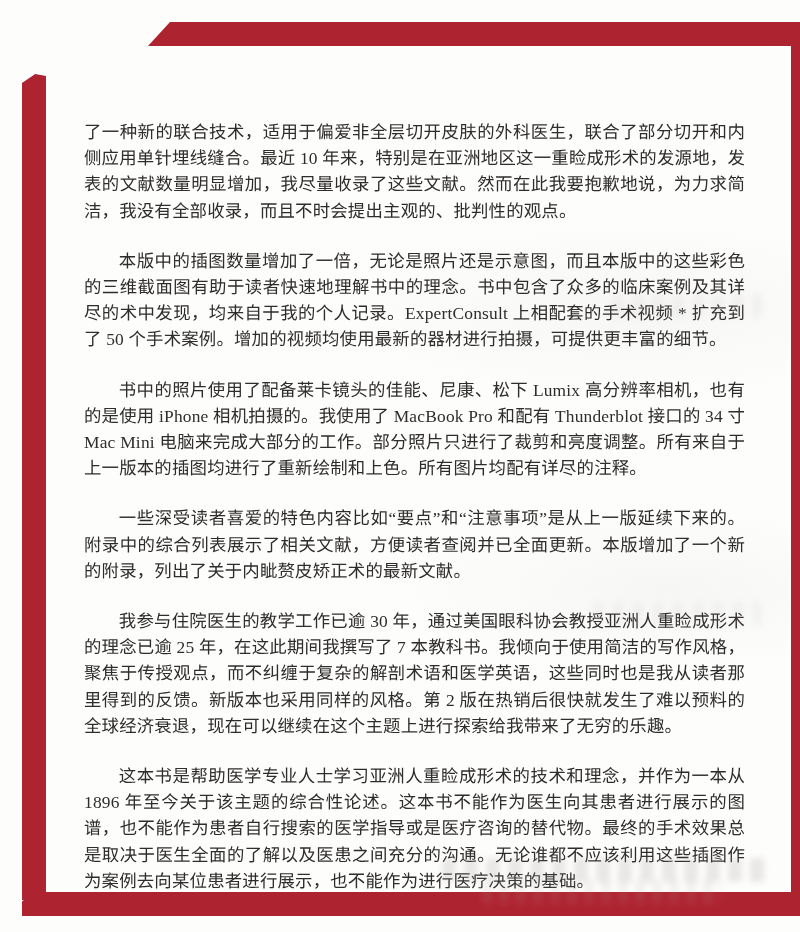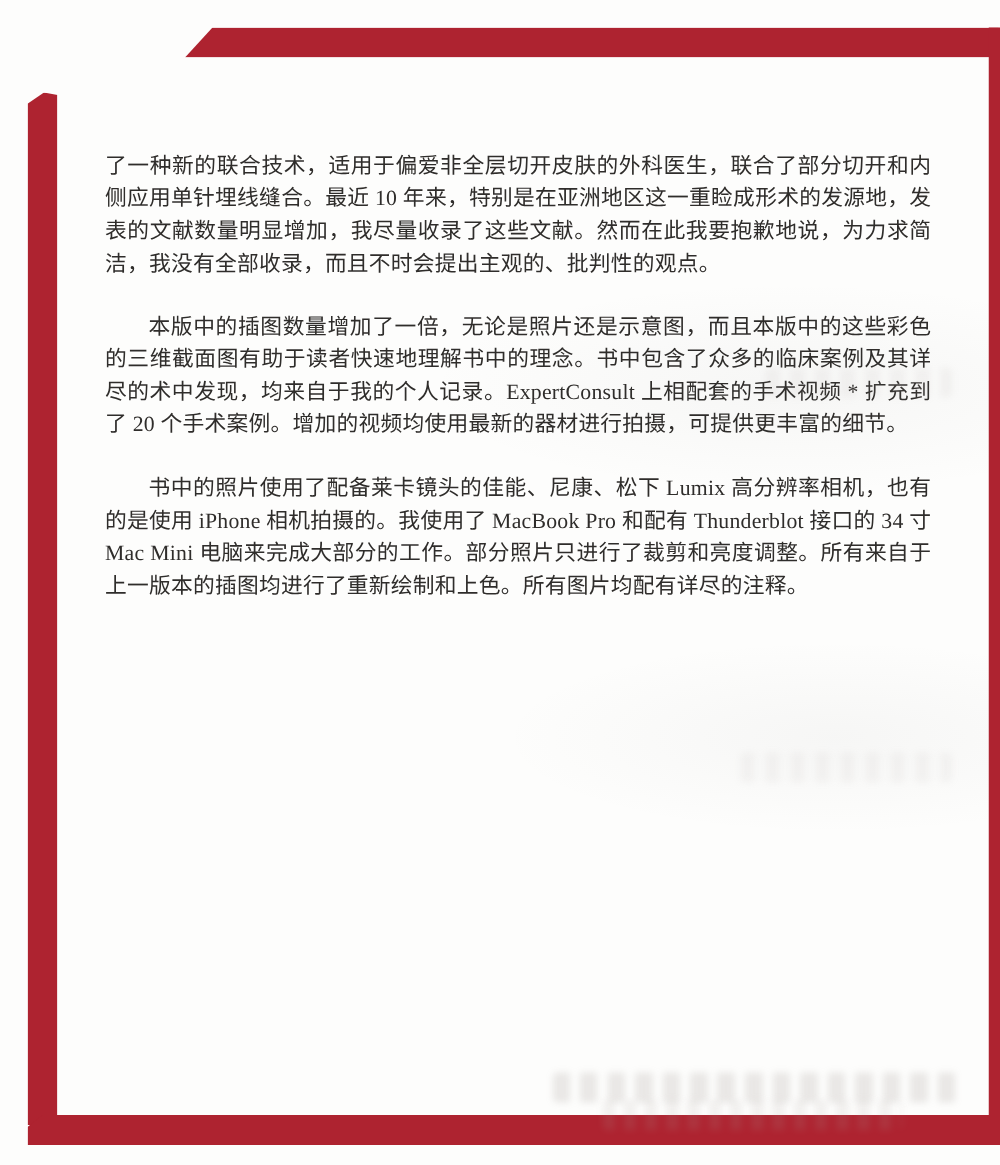--- a/index.html
+++ b/index.html
@@ -97,22 +97,25 @@
 
 <div class="page">
 
   <div class="frame-top"></div>
   <div class="frame-right"></div>
   <div class="frame-left"></div>
   <div class="frame-bottom"></div>
 
   <div class="text-block">
     <p class="cont">了一种新的联合技术，适用于偏爱非全层切开皮肤的外科医生，联合了部分切开和内侧应用单针埋线缝合。最近 10 年来，特别是在亚洲地区这一重睑成形术的发源地，发表的文献数量明显增加，我尽量收录了这些文献。然而在此我要抱歉地说，为力求简洁，我没有全部收录，而且不时会提出主观的、批判性的观点。</p>
-    <p>本版中的插图数量增加了一倍，无论是照片还是示意图，而且本版中的这些彩色的三维截面图有助于读者快速地理解书中的理念。书中包含了众多的临床案例及其详尽的术中发现，均来自于我的个人记录。ExpertConsult 上相配套的手术视频 * 扩充到了 20 个手术案例。增加的视频均使用最新的器材进行拍摄，可提供更丰富的细节。</p>
+    <p>本版中的插图数量增加了一倍，无论是照片还是示意图，而且本版中的这些彩色的三维截面图有助于读者快速地理解书中的理念。书中包含了众多的临床案例及其详尽的术中发现，均来自于我的个人记录。ExpertConsult 上相配套的手术视频 * 扩充到了 50 个手术案例。增加的视频均使用最新的器材进行拍摄，可提供更丰富的细节。</p>
     <p>书中的照片使用了配备莱卡镜头的佳能、尼康、松下 Lumix 高分辨率相机，也有的是使用 iPhone 相机拍摄的。我使用了 MacBook Pro 和配有 Thunderblot 接口的 34 寸 Mac Mini 电脑来完成大部分的工作。部分照片只进行了裁剪和亮度调整。所有来自于上一版本的插图均进行了重新绘制和上色。所有图片均配有详尽的注释。</p>
+    <p>一些深受读者喜爱的特色内容比如“要点”和“注意事项”是从上一版延续下来的。附录中的综合列表展示了相关文献，方便读者查阅并已全面更新。本版增加了一个新的附录，列出了关于内眦赘皮矫正术的最新文献。</p>
+    <p>我参与住院医生的教学工作已逾 30 年，通过美国眼科协会教授亚洲人重睑成形术的理念已逾 25 年，在这此期间我撰写了 7 本教科书。我倾向于使用简洁的写作风格，聚焦于传授观点，而不纠缠于复杂的解剖术语和医学英语，这些同时也是我从读者那里得到的反馈。新版本也采用同样的风格。第 2 版在热销后很快就发生了难以预料的全球经济衰退，现在可以继续在这个主题上进行探索给我带来了无穷的乐趣。</p>
+    <p>这本书是帮助医学专业人士学习亚洲人重睑成形术的技术和理念，并作为一本从 1896 年至今关于该主题的综合性论述。这本书不能作为医生向其患者进行展示的图谱，也不能作为患者自行搜索的医学指导或是医疗咨询的替代物。最终的手术效果总是取决于医生全面的了解以及医患之间充分的沟通。无论谁都不应该利用这些插图作为案例去向某位患者进行展示，也不能作为进行医疗决策的基础。</p>
   </div>
 
   <div class="smudge smudge-1"></div>
   <div class="smudge smudge-2"></div>
   <div class="smudge smudge-3"></div>
   <div class="smudge smudge-4"></div>
 
 </div>
 
 </body></html>

